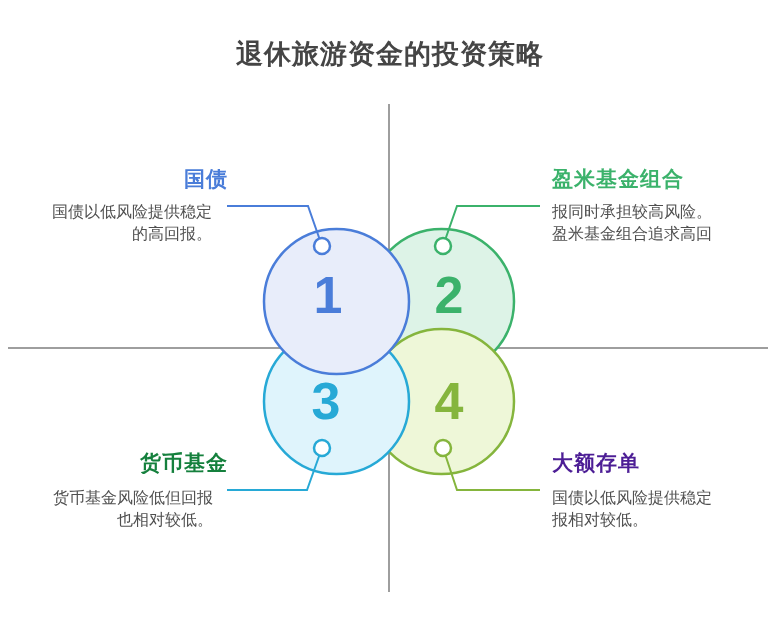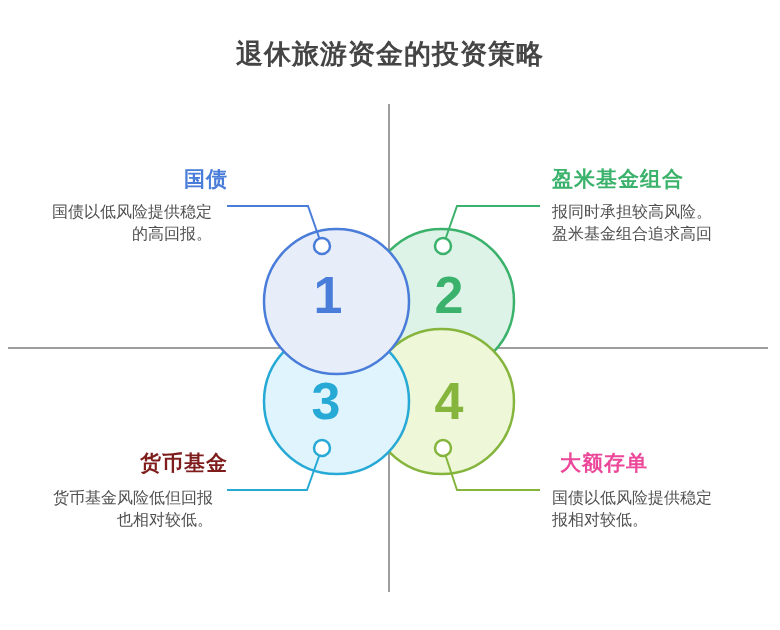--- a/index.html
+++ b/index.html
@@ -10,21 +10,21 @@
          font-size:27px;font-weight:700;color:#454545;letter-spacing:1px;}
   svg.diagram{position:absolute;left:0;top:0;}
   .num{position:absolute;font-size:52px;font-weight:700;line-height:1;
        transform:translate(-50%,-52%);}
   .num1{color:#4a7dd9;} .num2{color:#3bb26b;} .num3{color:#27a9d6;} .num4{color:#85b53d;}
   .q-heading{position:absolute;font-size:21px;font-weight:700;letter-spacing:1px;line-height:26px;}
   .q-desc{position:absolute;font-size:16px;line-height:21.5px;color:#4f4f4f;}
   .q-desc span{display:block;}
   .alignR{text-align:right;}
   .alignL{text-align:left;}
-  .h1c{color:#4a7dd9;} .h2c{color:#3bb26b;} .h3c{color:#7f1d1d;} .h4c{color:#ec4899;margin-left:8px;}
+  .h1c{color:#4a7dd9;} .h2c{color:#3bb26b;} .h3c{color:#15803d;} .h4c{color:#4c1d95;}
   
   .tl-h{left:40px;width:188px;top:166px;}
   .tl-d{left:40px;width:172px;top:201px;}
   .tr-h{left:552px;width:200px;top:166px;}
   .tr-d{left:552px;width:172px;top:201px;}
   .bl-h{left:40px;width:188px;top:450px;}
   .bl-d{left:41px;width:172px;top:487px;}
   .br-h{left:552px;width:200px;top:450px;}
   .br-d{left:552px;width:172px;top:487px;}
 </style>

